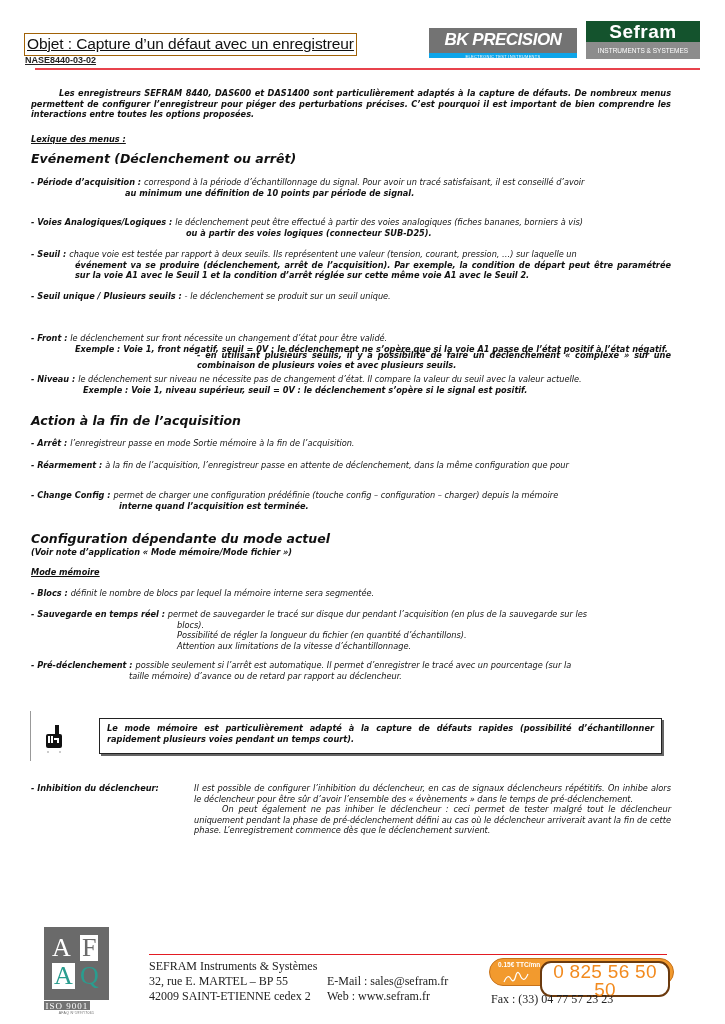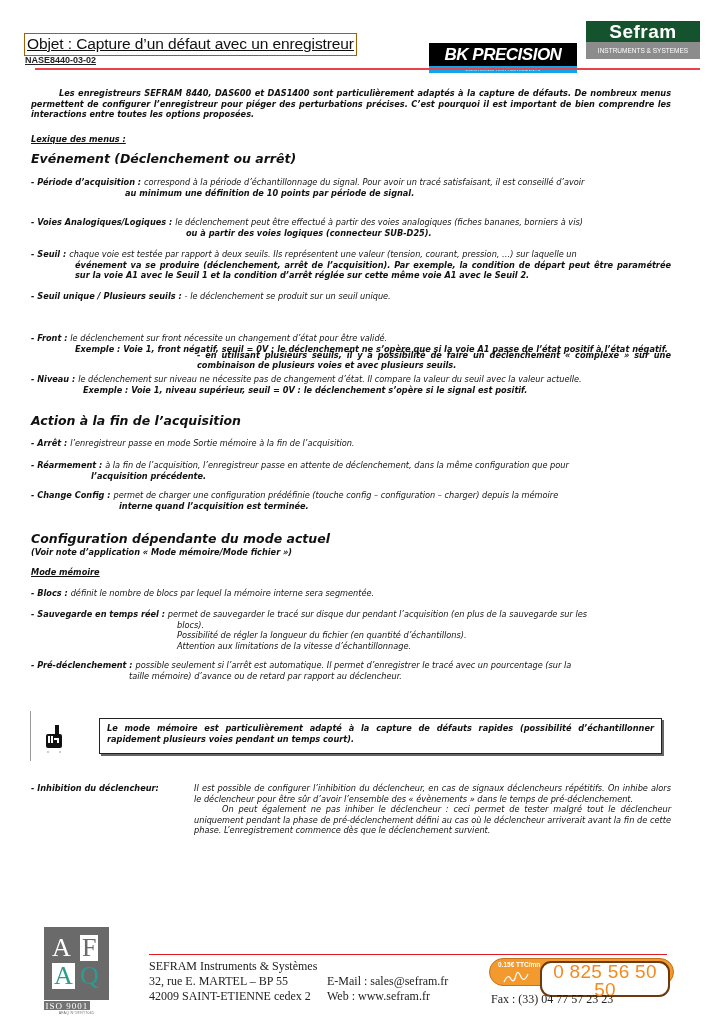--- a/index.html
+++ b/index.html
@@ -8,22 +8,22 @@
   .abs { position: absolute; }
 
   
   .doc-title { left: 24px; top: 33px; height: 21px; padding: 0 2px; border: 1px solid #a16207;
                font-family: "Liberation Sans", sans-serif; font-size: 15.5px; line-height: 20px;
                white-space: nowrap; color: #111; letter-spacing: -0.1px; text-decoration: underline; }
   .doc-ref { left: 25px; top: 55px; font-family: "Liberation Sans", sans-serif; font-size: 9px;
              font-weight: bold; text-decoration: underline; color: #222; }
   .header-rule { left: 35px; top: 68px; width: 665px; height: 2px; background: #e8434c; }
 
-  .bk-logo { left: 429px; top: 43px; width: 148px; height: 30px; background: #000000;
-             border-bottom: 7px solid #0ea5e9; box-sizing: border-box; }
+  .bk-logo { left: 429px; top: 28px; width: 148px; height: 30px; background: #737373;
+             border-bottom: 5px solid #0ea5e9; box-sizing: border-box; }
   .bk-logo .bk-main { position: absolute; left: 0; right: 0; top: 2px; text-align: center;
              font-family: "Liberation Sans", sans-serif; font-weight: bold; font-style: italic;
              color: #fff; font-size: 17px; letter-spacing: -0.5px; line-height: 20px; }
   .bk-logo .bk-sub { position: absolute; left: 0; right: 0; bottom: -6px; text-align: center;
              font-family: "Liberation Sans", sans-serif; font-size: 4px; color: #fff; letter-spacing: 0.3px; }
   .sefram-logo { left: 586px; top: 21px; width: 114px; height: 38px; }
   .sefram-logo .sf-top { position: absolute; left: 0; top: 0; width: 114px; height: 21px; background: #14532d;
              color: #fff; font-family: "Liberation Sans", sans-serif; font-weight: bold; font-size: 19px;
              line-height: 21px; text-align: center; letter-spacing: 0.5px; }
   .sefram-logo .sf-bot { position: absolute; left: 0; top: 21px; width: 114px; height: 17px; background: #8c8c8c;
@@ -131,21 +131,20 @@
 <div class="h2" style="top:413px;text-align:center;">Action à la fin de l’acquisition</div>
 
 <div class="p" style="top:438px;">
   <span>-   Arrêt :</span>
   <span class="normal">l’enregistreur passe en mode Sortie mémoire à la fin de l’acquisition.</span>
 </div>
 
 <div class="p" style="top:460px;">
   <span>- Réarmement :</span>
   <span class="normal">à la fin de l’acquisition, l’enregistreur passe en attente de déclenchement, dans la même configuration que pour</span>
-  <span class="indent" style="padding-left:60px;">l’acquisition précédente.</span>
 </div>
 
 <div class="p" style="top:490px;">
   <span>- Change Config :</span>
   <span class="normal">permet de charger une configuration prédéfinie (touche config – configuration – charger) depuis la mémoire</span>
   <span class="indent" style="padding-left:88px;">interne quand l’acquisition est terminée.</span>
 </div>
 
 <div class="h2" style="top:531px;">Configuration dépendante du mode actuel</div>
 <div class="p" style="top:547px;">(Voir note d’application  « Mode mémoire/Mode fichier »)</div>

